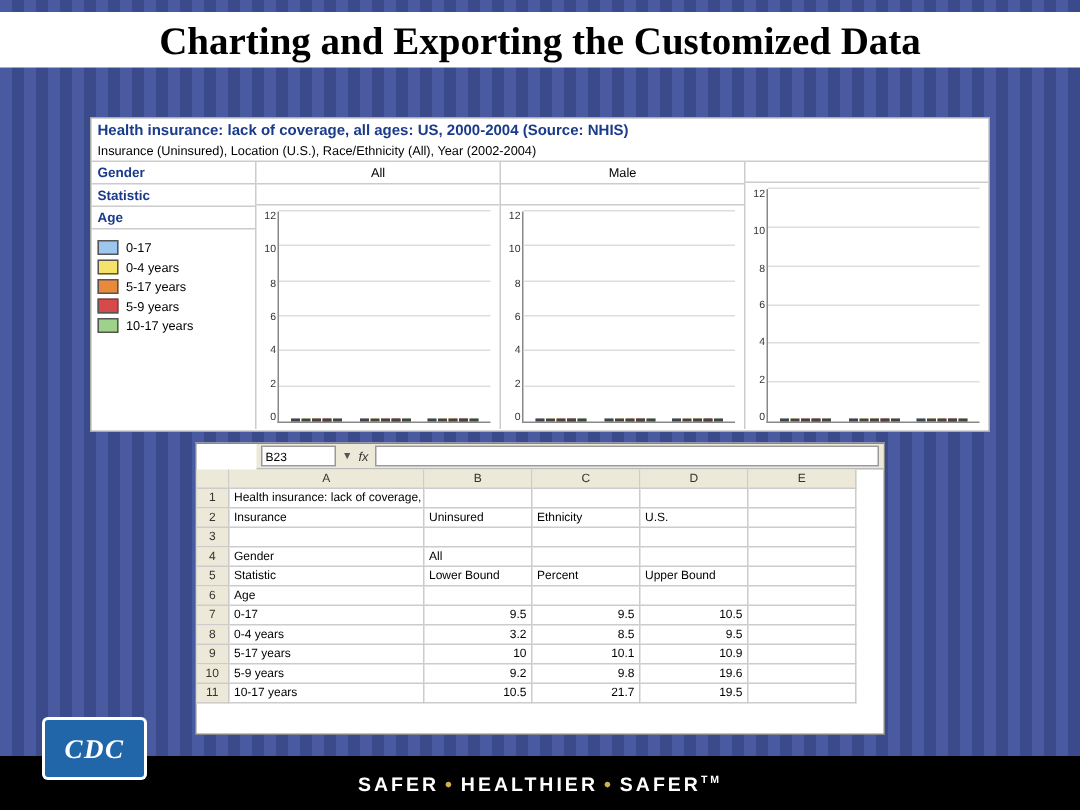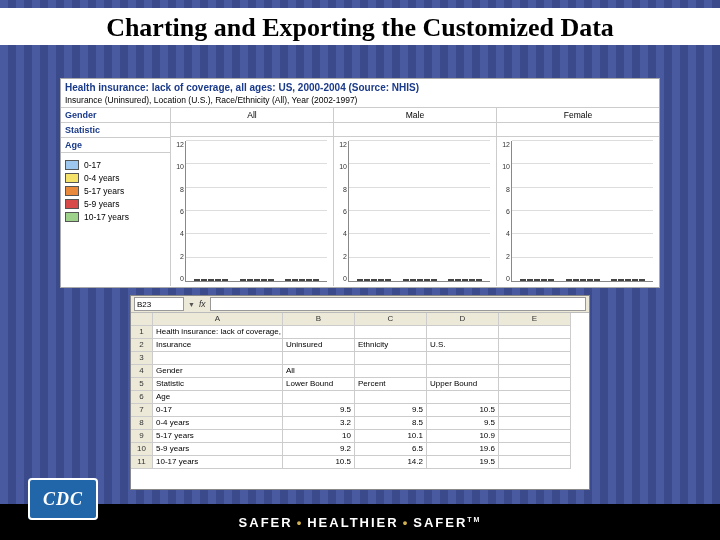--- a/index.html
+++ b/index.html
@@ -164,20 +164,21 @@
     display: inline-flex; align-items: center; justify-content: center;
     font-size: 7px; color: #1a3a8a;
   }
   .addr-text { font-size: 8px; color: #222; }
   .name-fx {
     display: flex; align-items: center;
     gap: 4px;
     padding: 1px 3px;
     border-bottom: 1px solid #bbb;
     background: #ece9d8;
+    margin-left: 40px;
   }
   .name-box {
     width: 50px; height: 14px;
     background: #fff; border: 1px solid #999;
     font-size: 8px; padding: 0 2px;
     display: flex; align-items: center;
   }
   .fx-label {
     font-style: italic; font-size: 8.5px; color: #333;
   }
@@ -249,21 +250,21 @@
 </style>
 </head>
 <body>
 
 <div class="bg-stripes"></div>
 
 <div class="slide-title">Charting and Exporting the Customized Data</div>
 
 <div class="chart-panel">
   <div class="chart-title">Health insurance: lack of coverage, all ages: US, 2000-2004 (Source: NHIS)</div>
-  <div class="chart-subtitle">Insurance (Uninsured), Location (U.S.), Race/Ethnicity (All), Year (2002-1997)</div>
+  <div class="chart-subtitle">Insurance (Uninsured), Location (U.S.), Race/Ethnicity (All), Year (2002-2004)</div>
   <div class="chart-body">
     <div class="legend-col">
       <div class="legend-header">Gender</div>
       <div class="legend-header">Statistic</div>
       <div class="legend-header">Age</div>
       <div class="legend-items" id="legend-items">
           <div class="legend-item">
             <span class="swatch" style="background: rgb(158, 199, 239);"></span>
             <span>0-17</span>
           </div>
@@ -368,21 +369,20 @@
                 <div class="bar" style="background: rgb(158, 199, 239); height: 80%;"></div>
                 <div class="bar" style="background: rgb(244, 226, 106); height: 72.5%;"></div>
                 <div class="bar" style="background: rgb(232, 137, 60); height: 85.8333%;"></div>
                 <div class="bar" style="background: rgb(216, 74, 74); height: 83.3333%;"></div>
                 <div class="bar" style="background: rgb(158, 210, 138); height: 97.5%;"></div>
               </div>
             </div>
           </div>
         </div>
         <div class="mini-chart">
-          <div class="mini-chart-header">Female</div>
           <div class="mini-chart-header row2"></div>
           <div class="plot-area">
             <div class="y-axis">
               <span>12</span>
               <span>10</span>
               <span>8</span>
               <span>6</span>
               <span>4</span>
               <span>2</span>
               <span>0</span>
@@ -486,27 +486,27 @@
       <div></div>
       <div class="rowhdr">9</div>
       <div>  5-17 years</div>
       <div class="num">10</div>
       <div class="num">10.1</div>
       <div class="num">10.9</div>
       <div></div>
       <div class="rowhdr">10</div>
       <div>    5-9 years</div>
       <div class="num">9.2</div>
-      <div class="num">6.5</div>
+      <div class="num">9.8</div>
       <div class="num">19.6</div>
       <div></div>
       <div class="rowhdr">11</div>
       <div>    10-17 years</div>
       <div class="num">10.5</div>
-      <div class="num">14.2</div>
+      <div class="num">21.7</div>
       <div class="num">19.5</div>
       <div></div>
     </div>
 </div>
 
 <div class="cdc-logo">CDC</div>
 <div class="footer-bar">
   <div class="tagline">
     <span>SAFER</span><span class="dot">•</span><span>HEALTHIER</span><span class="dot">•</span><span>SAFER</span><span class="tm">TM</span>
   </div>

